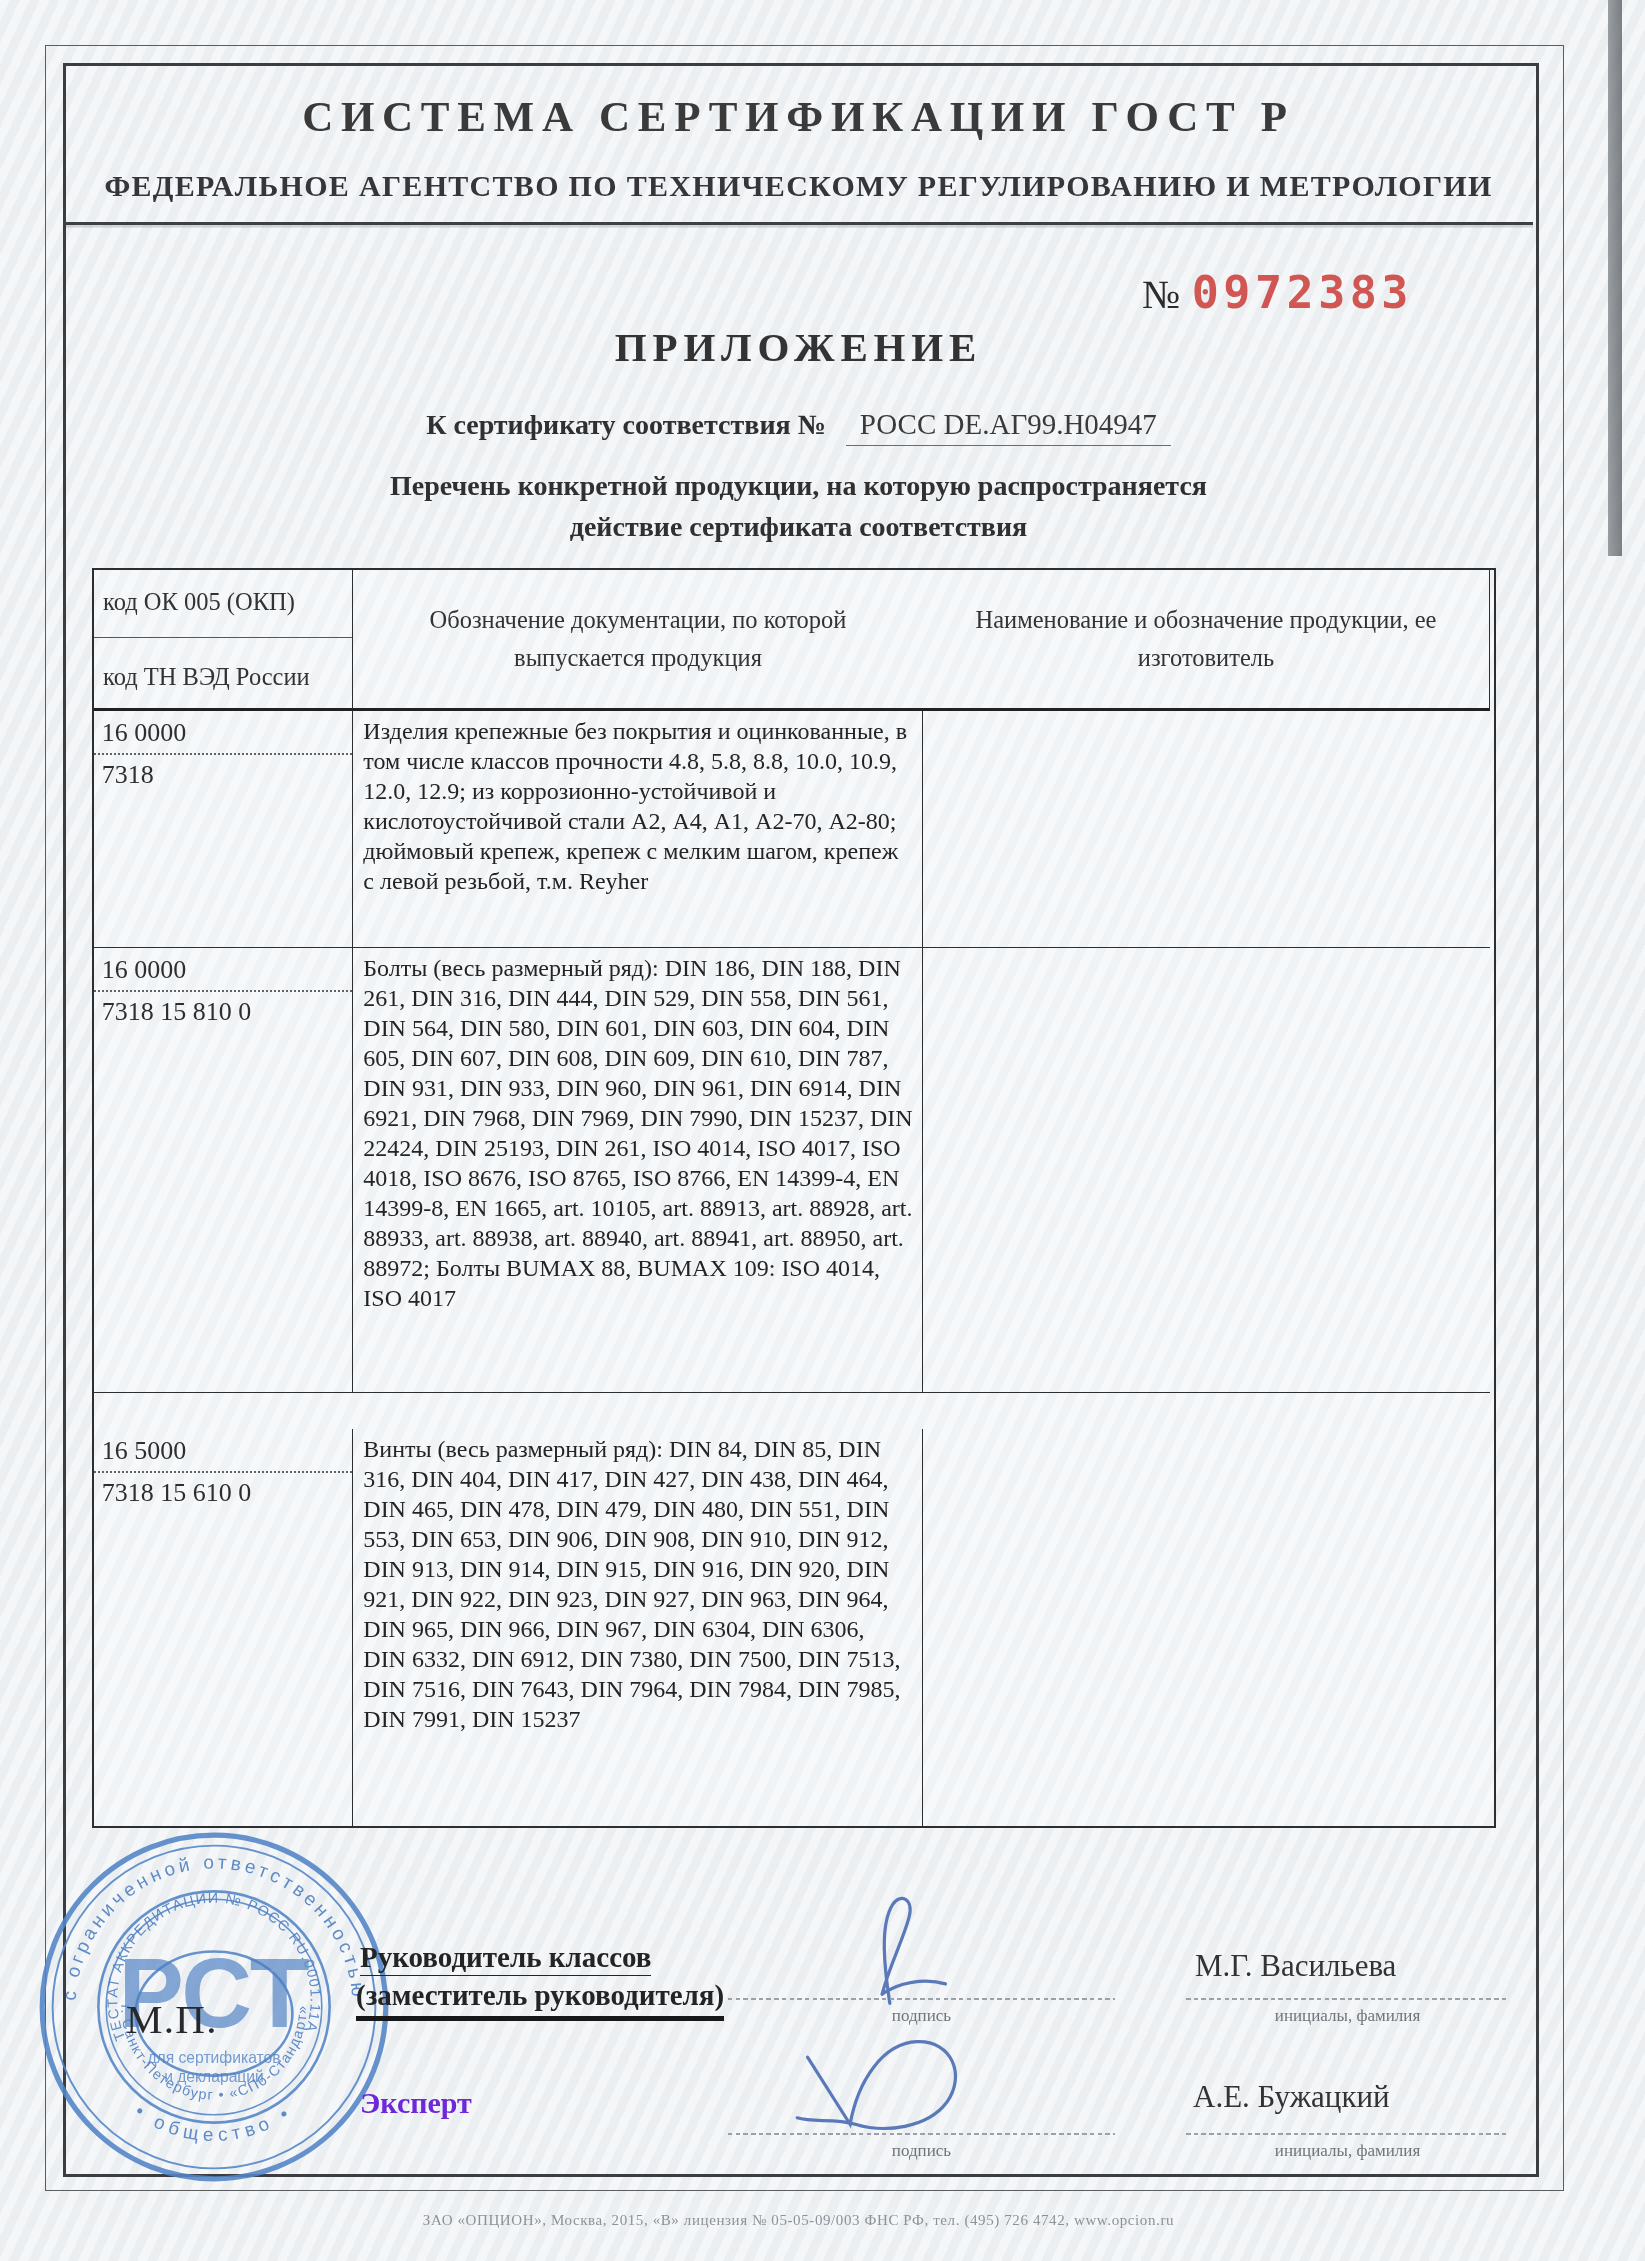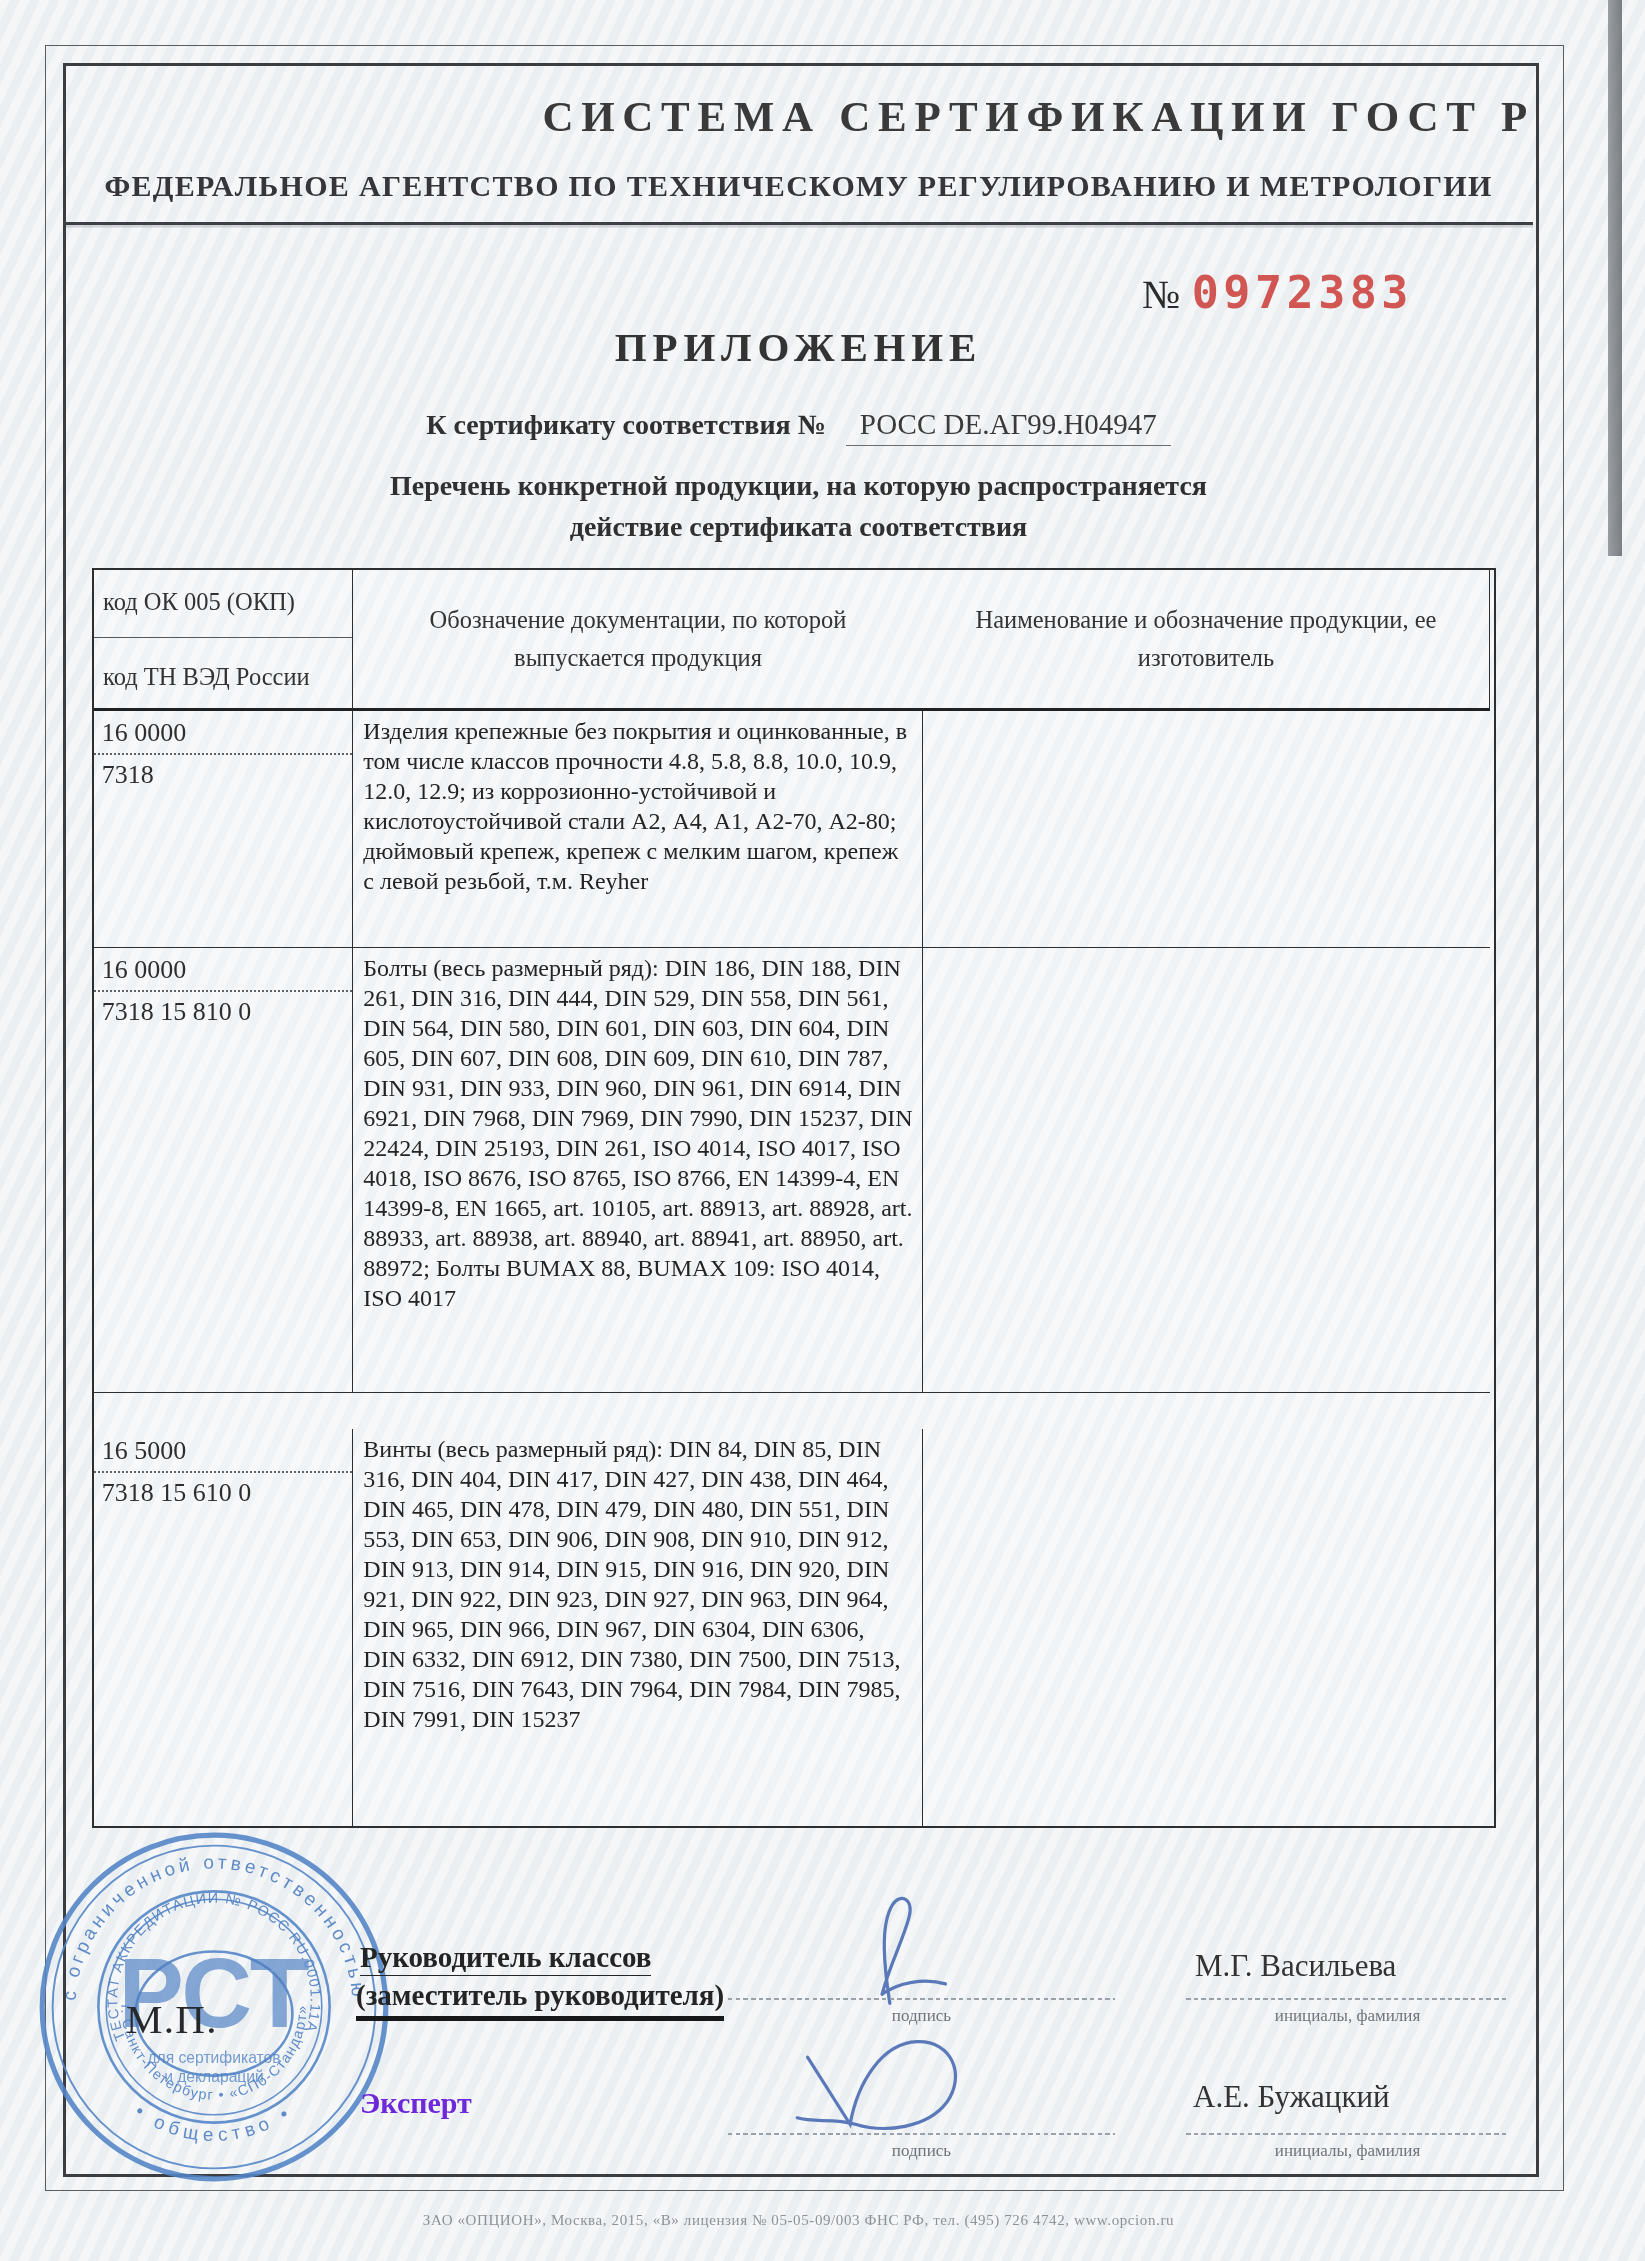--- a/index.html
+++ b/index.html
@@ -13,21 +13,21 @@
   }
   .abs{position:absolute;}
   .center{left:62px;width:1473px;text-align:center;}
 
   
   .frame-outer{left:45px;top:45px;width:1517px;height:2144px;border:1.9px solid #5a5d60;}
   .frame-inner{left:63px;top:63px;width:1470px;height:2108px;border:3.2px solid #3b3d40;}
   .scan-strip{left:1608px;top:0;width:14px;height:556px;background:linear-gradient(90deg,#7d8287,#54585c);opacity:.75;}
 
   
-  .title-system{top:92px;font-size:43px;font-weight:bold;letter-spacing:7.7px;color:#3a3a3a;text-align:right;}
+  .title-system{top:92px;font-size:43px;font-weight:bold;letter-spacing:7.7px;color:#3a3a3a;}
   .title-agency{top:169px;font-size:30px;font-weight:bold;letter-spacing:1.3px;color:#35353a;}
   .header-rule{left:63px;top:222px;width:1470px;height:3.2px;background:#3d4044;box-shadow:0 2.6px 0 rgba(60,64,70,.18);}
 
   
   .doc-number{top:270px;left:1142px;display:flex;align-items:flex-end;gap:11.6px;}
   .doc-number .num-sign{font-size:40px;color:#2c2c2c;line-height:1;}
   .doc-number .num-digits{font-family:"DejaVu Sans Mono","Liberation Mono",monospace;
       font-size:45px;line-height:1;color:#cf4a46;letter-spacing:4.5px;font-weight:bold;opacity:.92;}
 
   .title-app{top:323px;font-size:41px;font-weight:bold;letter-spacing:5.8px;color:#333;}

